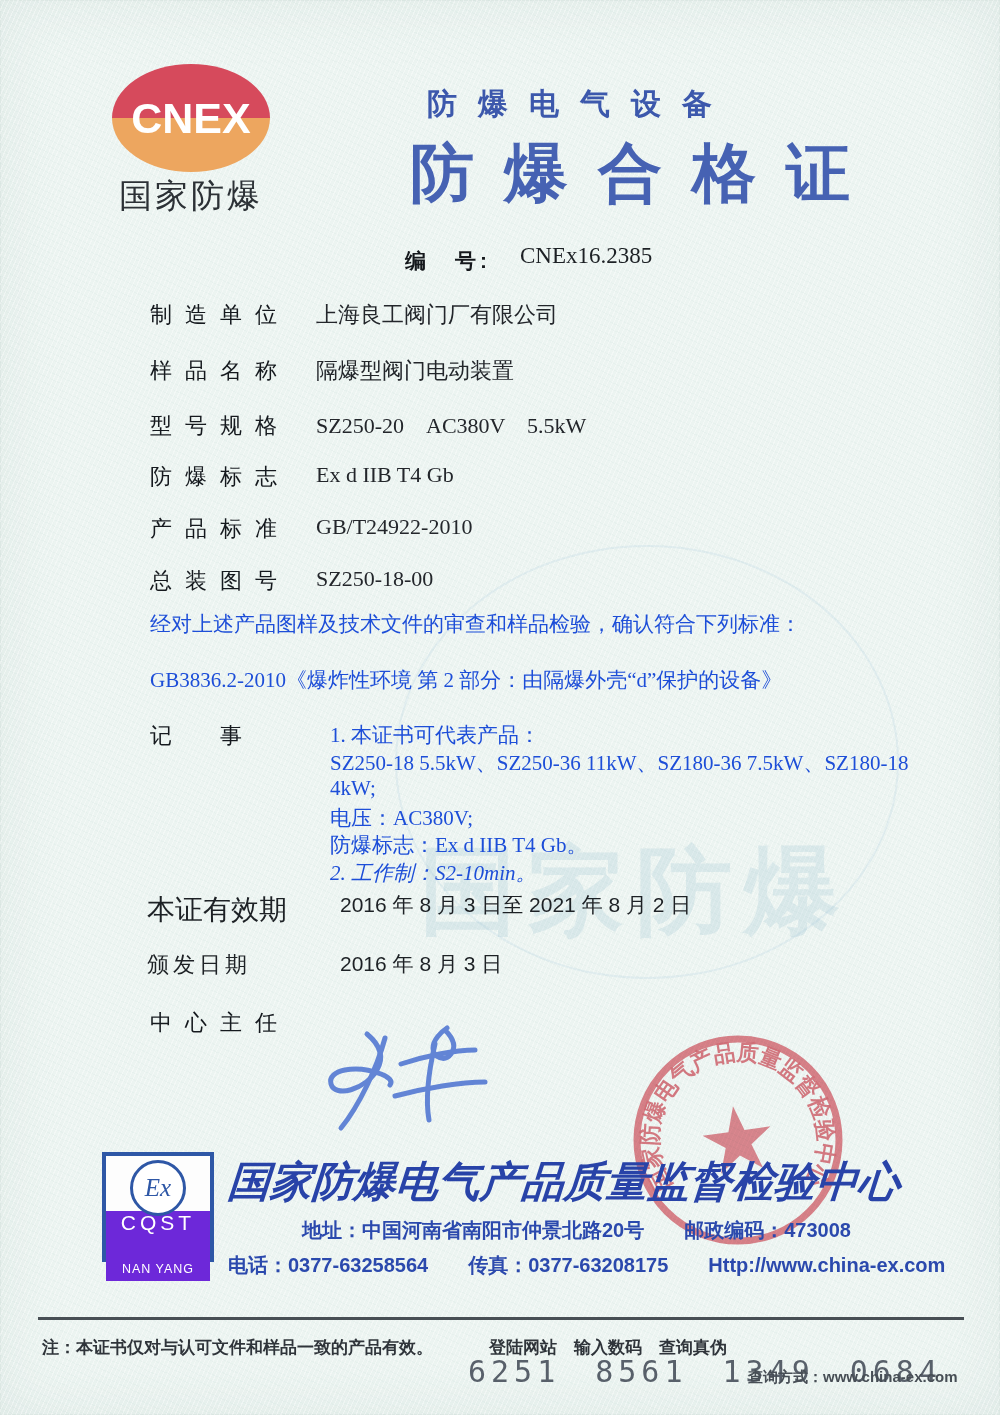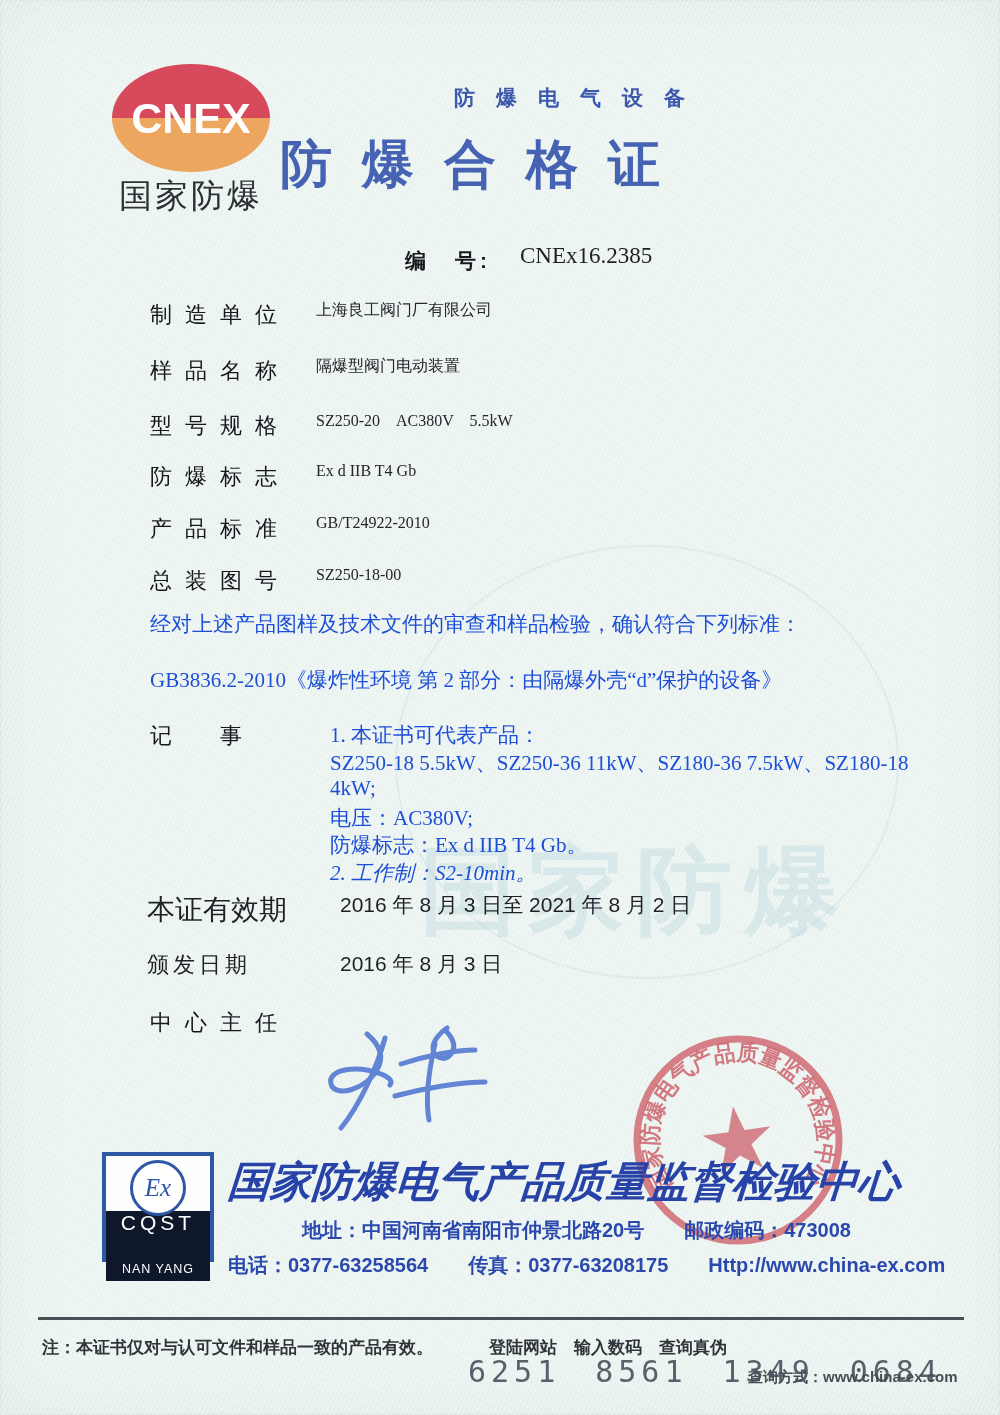--- a/index.html
+++ b/index.html
@@ -17,49 +17,49 @@
   }
   .abs{position:absolute;}
   
   .cnex-ellipse{left:112px;top:64px;width:158px;height:108px;border-radius:50%;
     background:linear-gradient(180deg,#d64a5c 0 50%,#eda65f 50% 100%);
     display:flex;align-items:center;justify-content:center;}
   .cnex-text{color:#fff;font-weight:800;font-size:43px;letter-spacing:0;
     font-family:"Liberation Sans",sans-serif;}
   .cnex-caption{left:105px;top:174px;width:172px;text-align:center;font-size:33px;
     color:#2c3136;font-weight:500;letter-spacing:3px;}
-  .subtitle{left:330px;top:84px;width:500px;text-align:center;font-size:21px;
+  .subtitle{left:330px;top:84px;width:500px;text-align:center;font-size:30px;
     font-weight:700;letter-spacing:21px;color:#3c58ac;}
-  .big-title{left:280px;top:130px;width:600px;text-align:left;font-size:52px;
+  .big-title{left:280px;top:130px;width:600px;text-align:right;font-size:64px;
     font-weight:700;letter-spacing:30px;color:#4662b3;}
   .certno-label{left:405px;top:247px;font-size:21px;font-weight:700;letter-spacing:4px;color:#15181c;}
   .certno-value{left:520px;top:243px;font-size:23px;color:#1c2024;
     font-family:"Liberation Serif","DejaVu Serif",serif;}
   
   .lab{font-size:22px;letter-spacing:13px;color:#15191e;font-weight:500;white-space:nowrap;}
-  .val{font-size:16px;color:#23262b;font-family:"Liberation Serif","DejaVu Serif",serif;white-space:nowrap;}
+  .val{font-size:22px;color:#23262b;font-family:"Liberation Serif","DejaVu Serif",serif;white-space:nowrap;}
   .sansval{font-size:21px;color:#1d2125;font-weight:500;white-space:nowrap;}
   .stmt{font-size:21px;color:#1d4ed8;font-family:"Liberation Serif","DejaVu Serif",serif;white-space:nowrap;}
   
   .wm-text{left:420px;top:828px;font-size:96px;font-weight:700;letter-spacing:12px;
     color:rgba(140,185,205,.20);white-space:nowrap;}
   .wm-circle{left:395px;top:545px;width:500px;height:430px;border-radius:50%;
     border:2px solid rgba(150,195,215,.16);}
   
   .sig{left:295px;top:1018px;}
   .stamp{left:628px;top:1030px;mix-blend-mode:multiply;opacity:.9;}
   
   .exbox{left:102px;top:1152px;width:112px;height:110px;border:4px solid #2e57a6;
     background:#fdfdfd;box-sizing:border-box;display:flex;flex-direction:column;}
   .exbox-top{height:55px;display:flex;align-items:center;justify-content:center;}
   .excircle{width:50px;height:50px;border:3px solid #2e57a6;border-radius:50%;
     display:flex;align-items:center;justify-content:center;background:#fff;margin-top:8px;z-index:1;}
   .extext{color:#2e57a6;font-size:25px;font-weight:400;font-style:italic;
     font-family:"Liberation Serif",serif;}
-  .exbox-bottom{flex:1;background:#0f172a;display:flex;flex-direction:column;
+  .exbox-bottom{flex:1;background:#6d28d9;display:flex;flex-direction:column;
     align-items:center;justify-content:flex-end;padding-bottom:5px;gap:25px;}
   .cqst{color:#fff;font-size:21px;letter-spacing:4px;font-weight:500;}
   .nanyang{color:#fff;font-size:12.5px;letter-spacing:1px;margin-top:2px;}
   .org-name{left:228px;top:1154px;width:690px;font-size:42px;font-weight:700;font-style:italic;
     color:#2843a8;font-family:"Liberation Serif","DejaVu Serif",serif;transform:skewX(-4deg);
     white-space:nowrap;}
   .blue-line{font-size:20px;font-weight:700;color:#2b49ad;white-space:nowrap;}
   
   .rule{left:38px;top:1317px;width:926px;height:3px;background:#394046;opacity:.92;}
   .note-line{left:42px;top:1336px;font-size:17px;font-weight:600;color:#2f343a;white-space:nowrap;}

